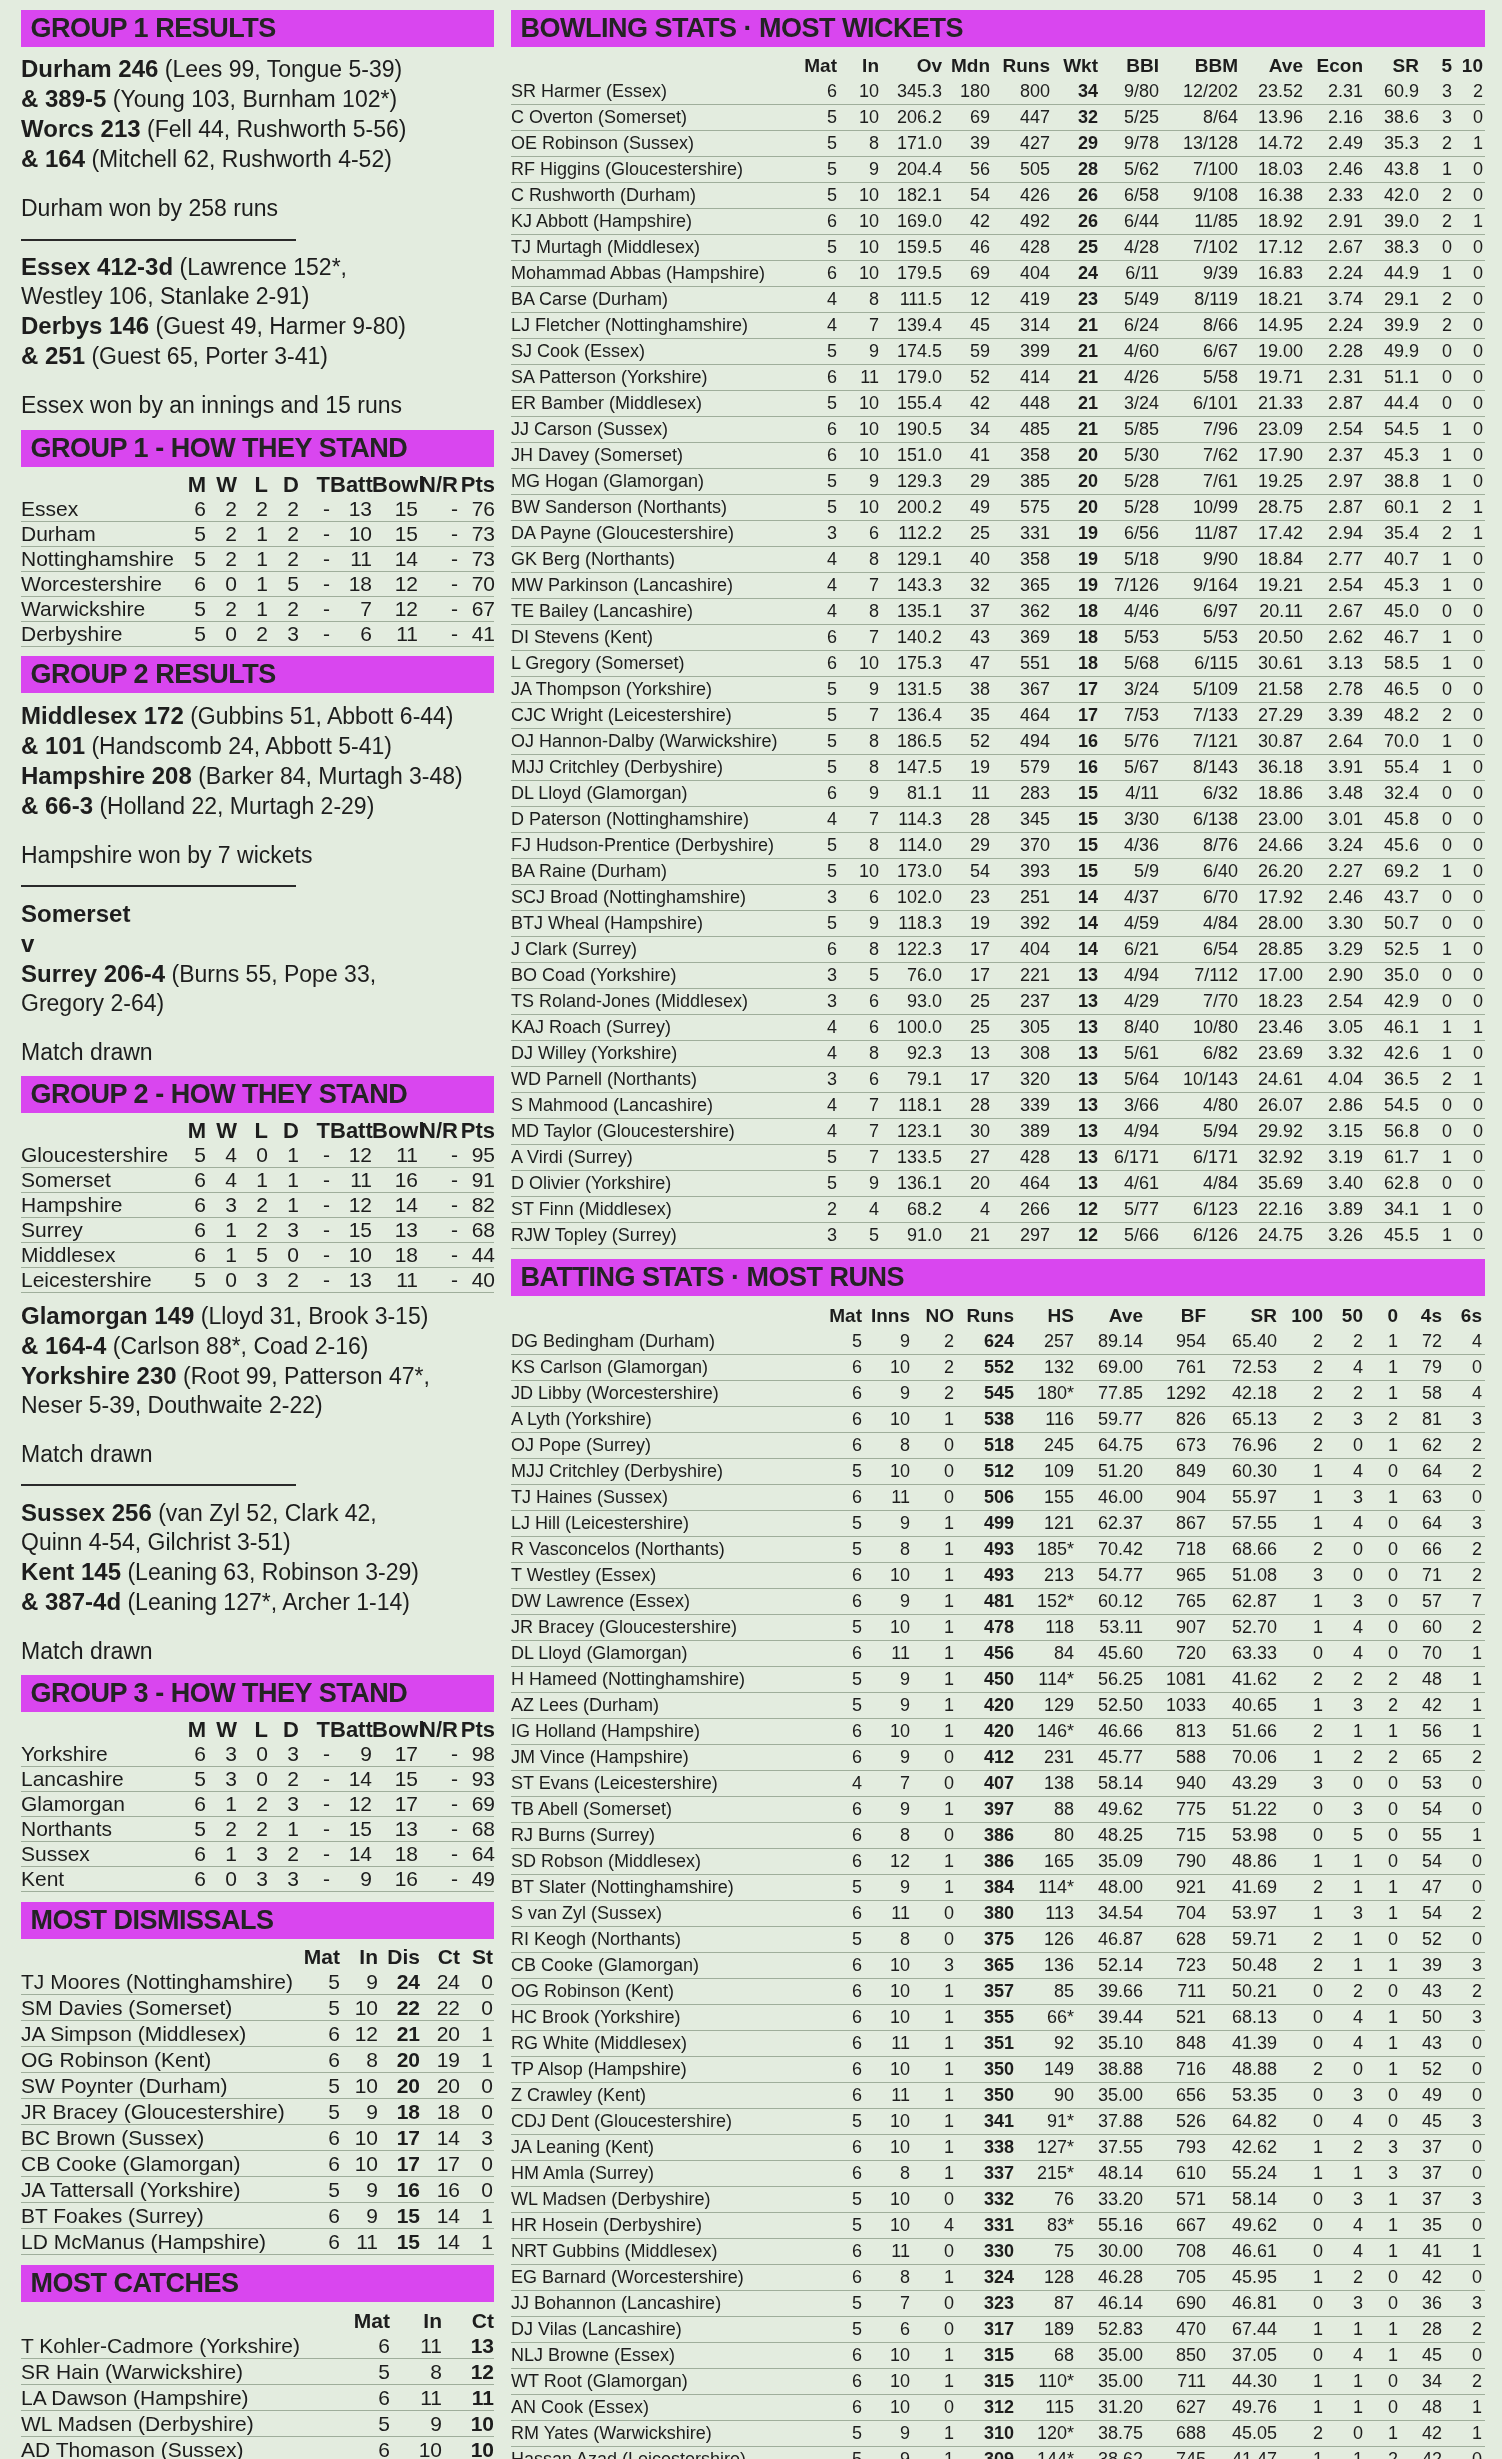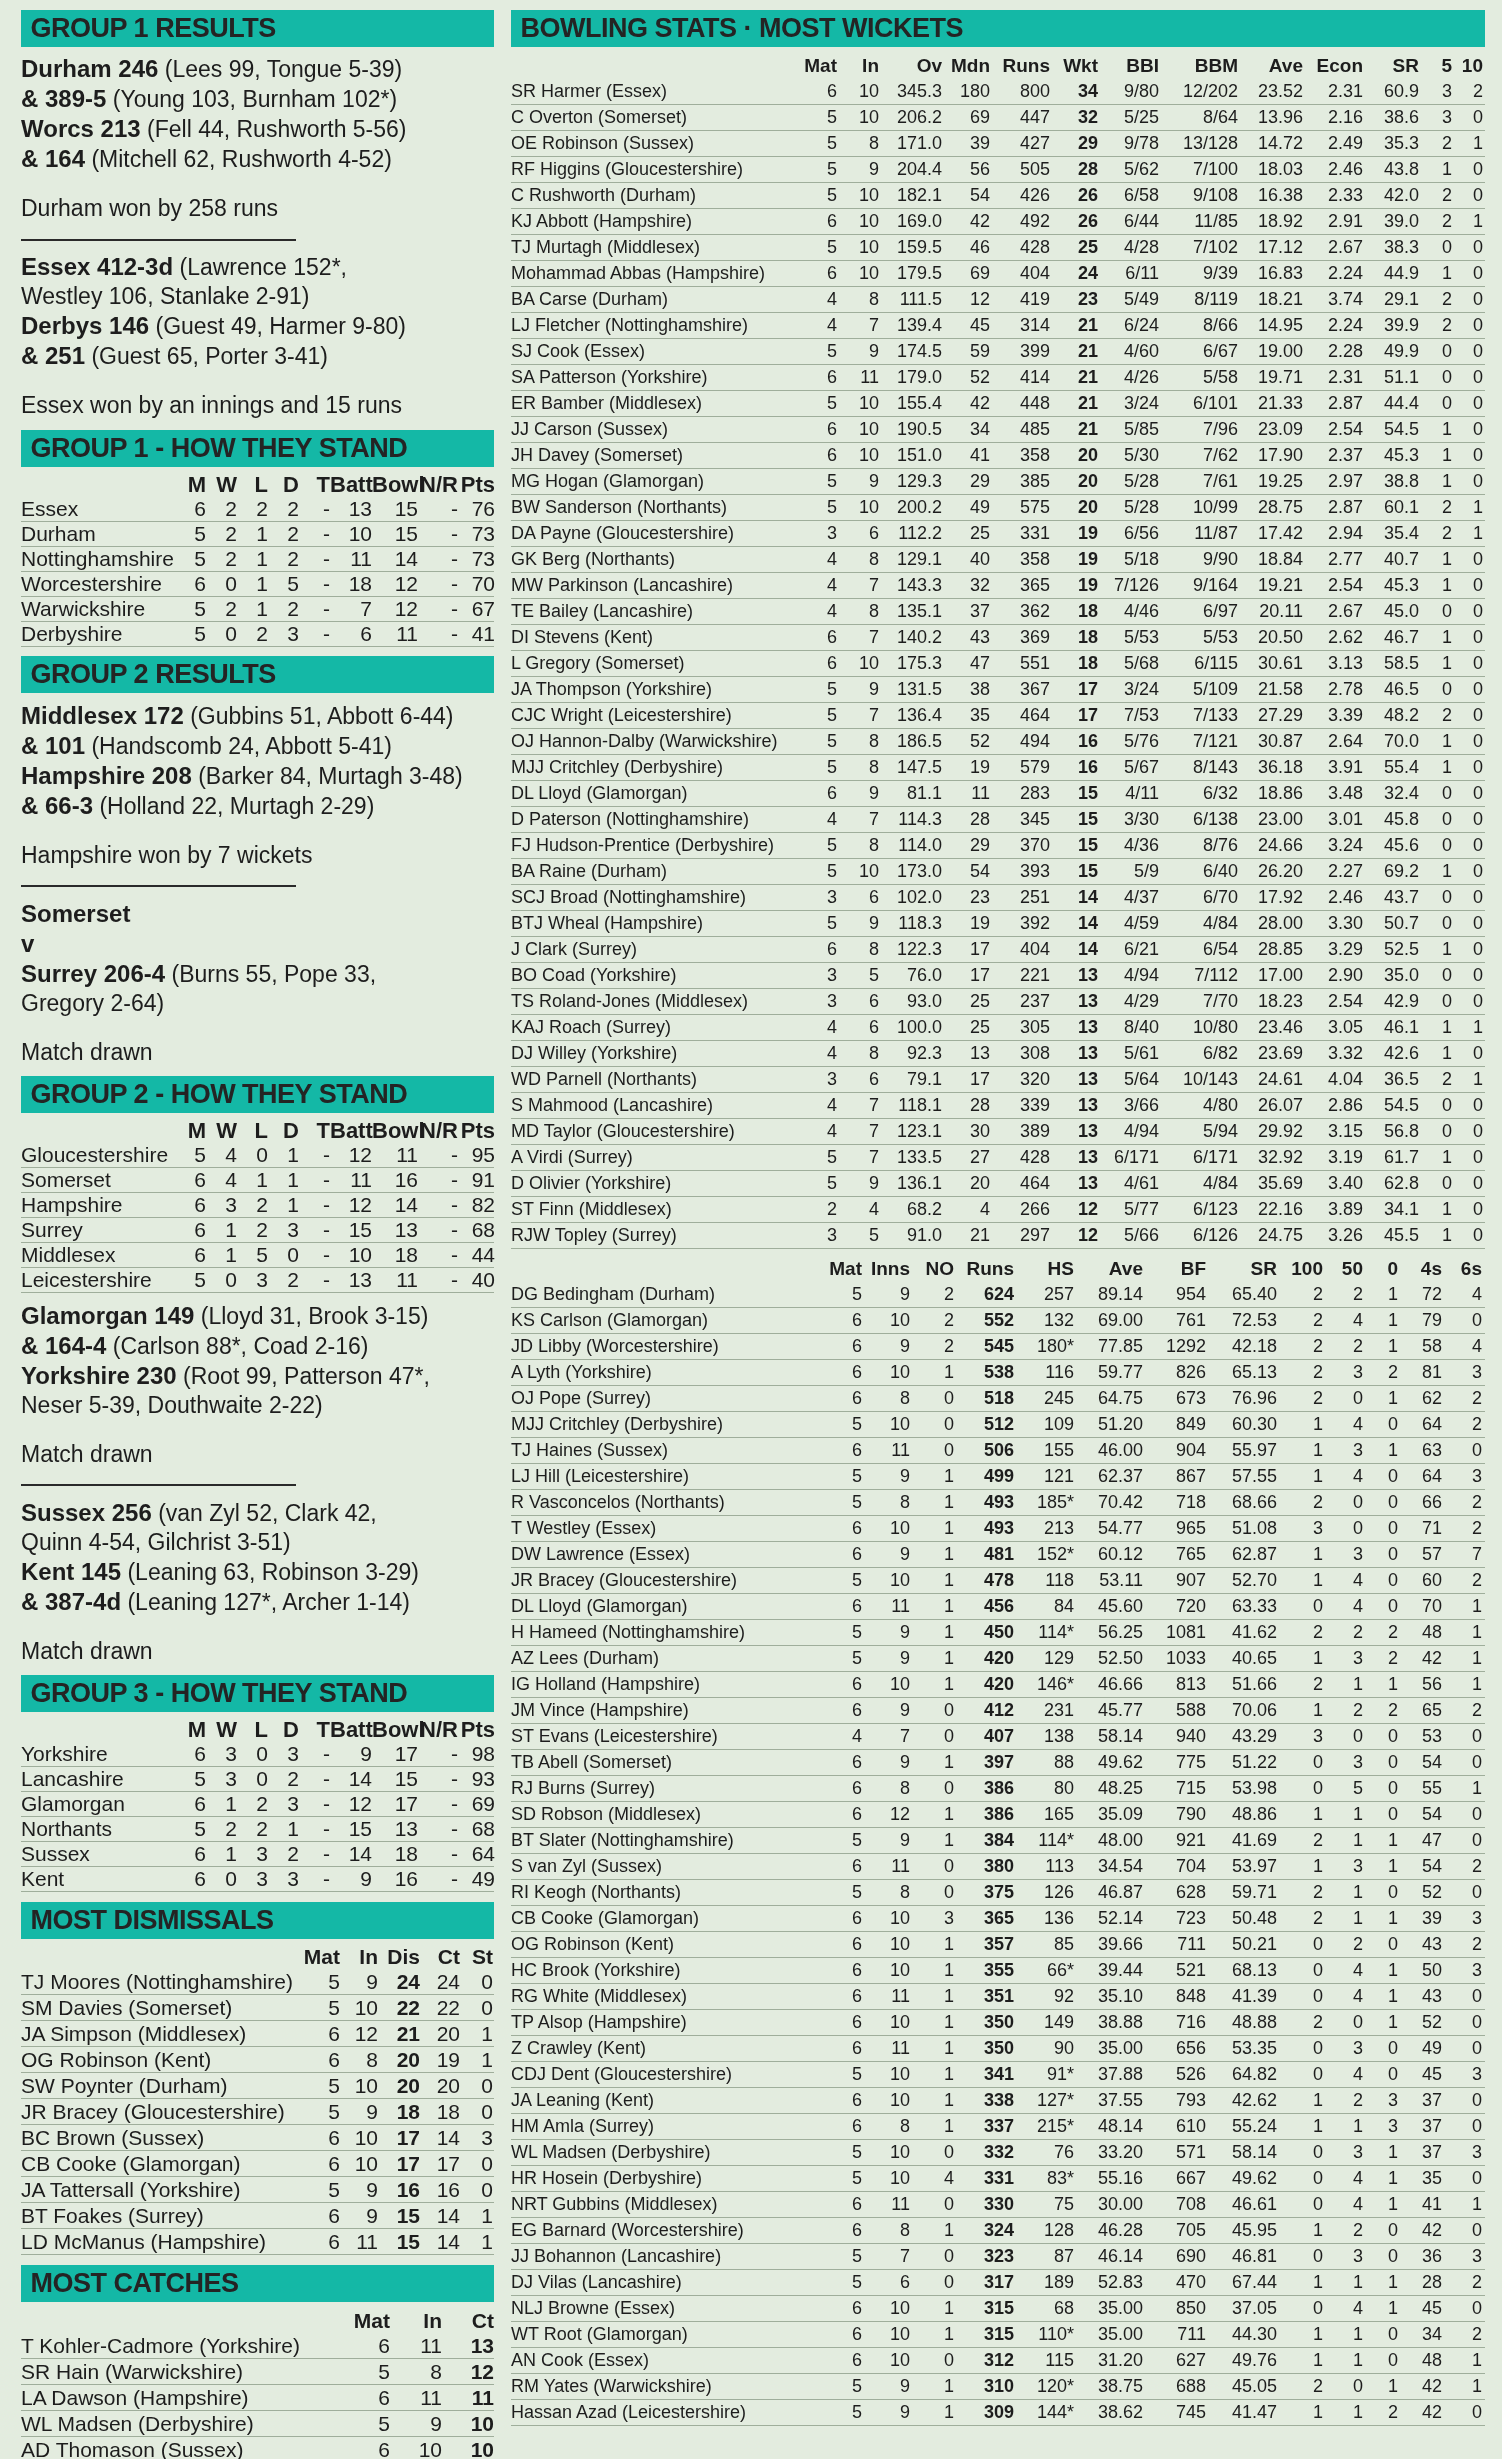--- a/index.html
+++ b/index.html
@@ -1,21 +1,21 @@
 <!DOCTYPE html>
 <html><head>
 <meta charset="utf-8">
 <style>
   html,body{margin:0;padding:0;}
   body{background:#e3ecdf;font-family:"Liberation Sans",sans-serif;color:#1d1d1d;}
   .page{position:relative;width:1503px;height:2459px;overflow:hidden;background:#e3ecdf;}
   .col{position:absolute;top:7.7px;}
   .col.left{left:21px;width:473px;}
   .col.right{left:511px;width:974px;}
-  .bar{background:#14b8a6;color:#242424;font-weight:700;font-size:27px;line-height:37px;height:37px;
+  .bar{background:#d946ef;color:#242424;font-weight:700;font-size:27px;line-height:37px;height:37px;
        padding:0 9.6px;letter-spacing:-0.5px;margin:9.6px 0 5.8px 0;box-sizing:border-box;white-space:nowrap;overflow:hidden;}
   .col .bar:first-child{margin-top:1.9px;}
   .match{font-size:23px;line-height:29px;margin:7.7px 0 3.8px 0;}
   .mline{white-space:nowrap;overflow:hidden;}
   .mb{font-weight:700;font-size:24px;}
   .mr{font-weight:400;}
   .mres{margin-top:20px;font-size:23px;}
   .sep{border-top:2.9px solid #2a2a2a;width:275px;margin:15.4px 0 11.5px 0;}
   .stats-table{margin-bottom:6px;}
   .trow{display:grid;align-items:baseline;border-bottom:1px solid #9fae9b;}
@@ -1241,20 +1241,21 @@
           <span class="c num bold">12</span>
           <span class="c num">5/66</span>
           <span class="c num">6/126</span>
           <span class="c num">24.75</span>
           <span class="c num">3.26</span>
           <span class="c num">45.5</span>
           <span class="c num">1</span>
           <span class="c num">0</span>
         </div>
       </div>
+      <div class="bar"><span>BATTING STATS · MOST RUNS</span></div>
       <div class="stats-table cols-bat">
         <div class="trow thead">
           <span class="c name"></span>
           <span class="c num">Mat</span>
           <span class="c num">Inns</span>
           <span class="c num">NO</span>
           <span class="c num">Runs</span>
           <span class="c num">HS</span>
           <span class="c num">Ave</span>
           <span class="c num">BF</span>

